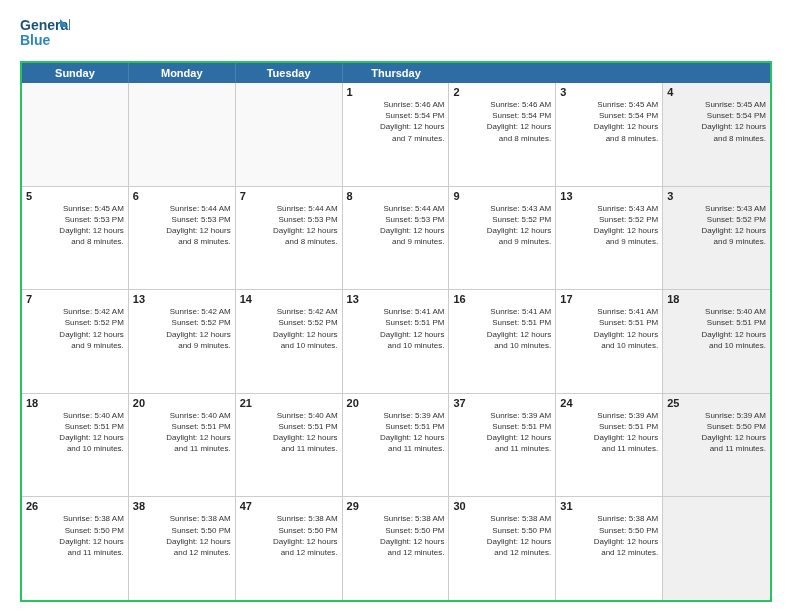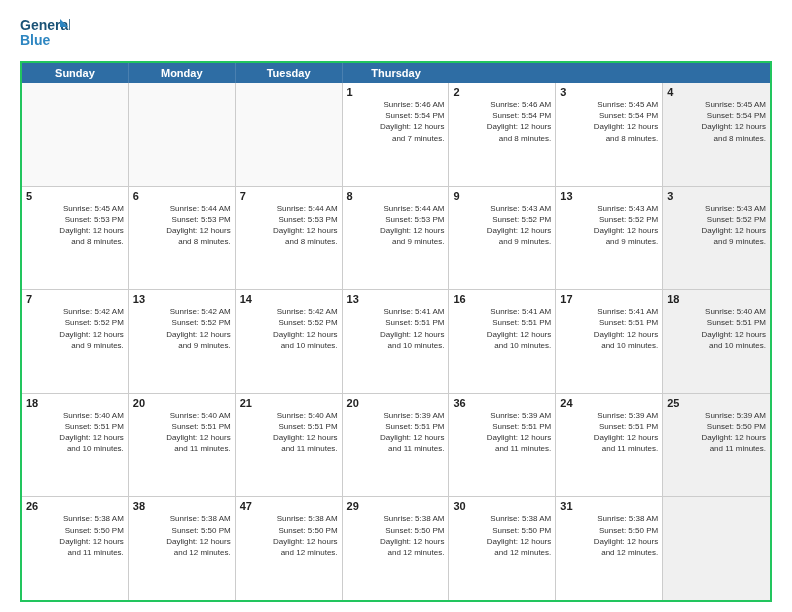--- a/index.html
+++ b/index.html
@@ -281,21 +281,21 @@
 and 11 minutes.</div>
           </div>
           <div class="cal-cell">
             <div class="day-num">20</div>
             <div class="cell-text" style="white-space: pre-line;">Sunrise: 5:39 AM
 Sunset: 5:51 PM
 Daylight: 12 hours
 and 11 minutes.</div>
           </div>
           <div class="cal-cell">
-            <div class="day-num">36</div>
+            <div class="day-num">37</div>
             <div class="cell-text" style="white-space: pre-line;">Sunrise: 5:39 AM
 Sunset: 5:51 PM
 Daylight: 12 hours
 and 11 minutes.</div>
           </div>
           <div class="cal-cell">
             <div class="day-num">24</div>
             <div class="cell-text" style="white-space: pre-line;">Sunrise: 5:39 AM
 Sunset: 5:51 PM
 Daylight: 12 hours

